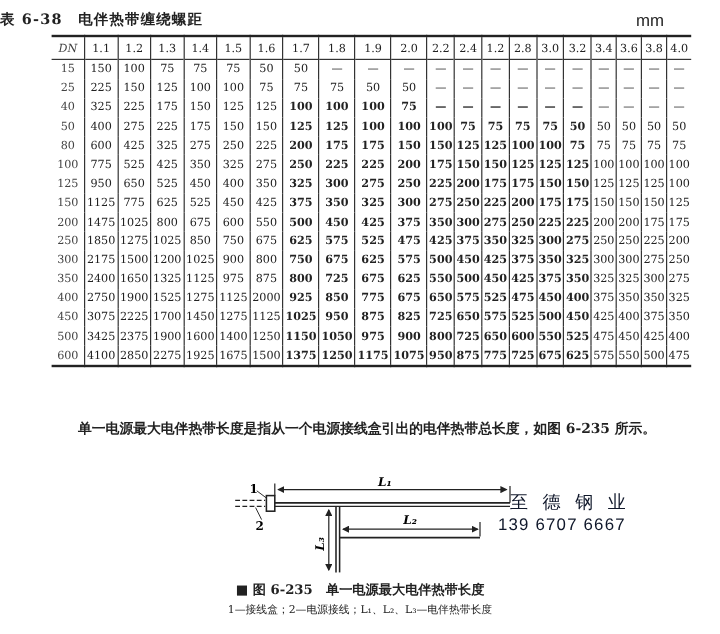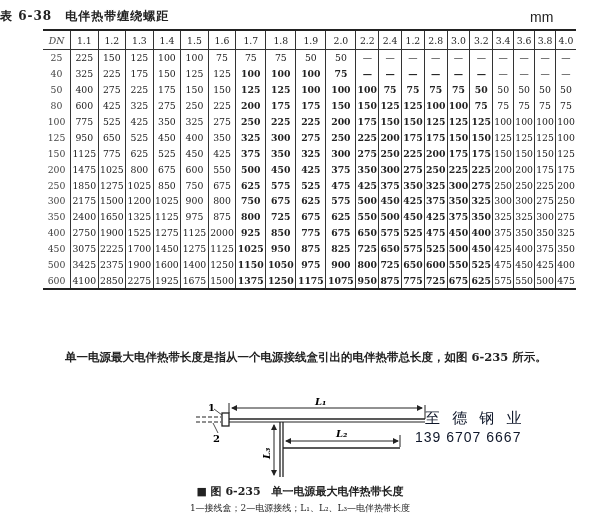--- a/index.html
+++ b/index.html
@@ -47,20 +47,43 @@
         <th>2.8</th>
         <th>3.0</th>
         <th>3.2</th>
         <th>3.4</th>
         <th>3.6</th>
         <th>3.8</th>
         <th>4.0</th>
       </tr>
   </thead>
   <tbody id="tbody">
+      <tr>
+        <td>15</td>
+        <td>150</td>
+        <td>100</td>
+        <td>75</td>
+        <td>75</td>
+        <td>75</td>
+        <td>50</td>
+        <td>50</td>
+        <td>—</td>
+        <td>—</td>
+        <td>—</td>
+        <td>—</td>
+        <td>—</td>
+        <td>—</td>
+        <td>—</td>
+        <td>—</td>
+        <td>—</td>
+        <td>—</td>
+        <td>—</td>
+        <td>—</td>
+        <td>—</td>
+      </tr>
       <tr>
         <td>25</td>
         <td>225</td>
         <td>150</td>
         <td>125</td>
         <td>100</td>
         <td>100</td>
         <td>75</td>
         <td>75</td>
         <td>75</td>

